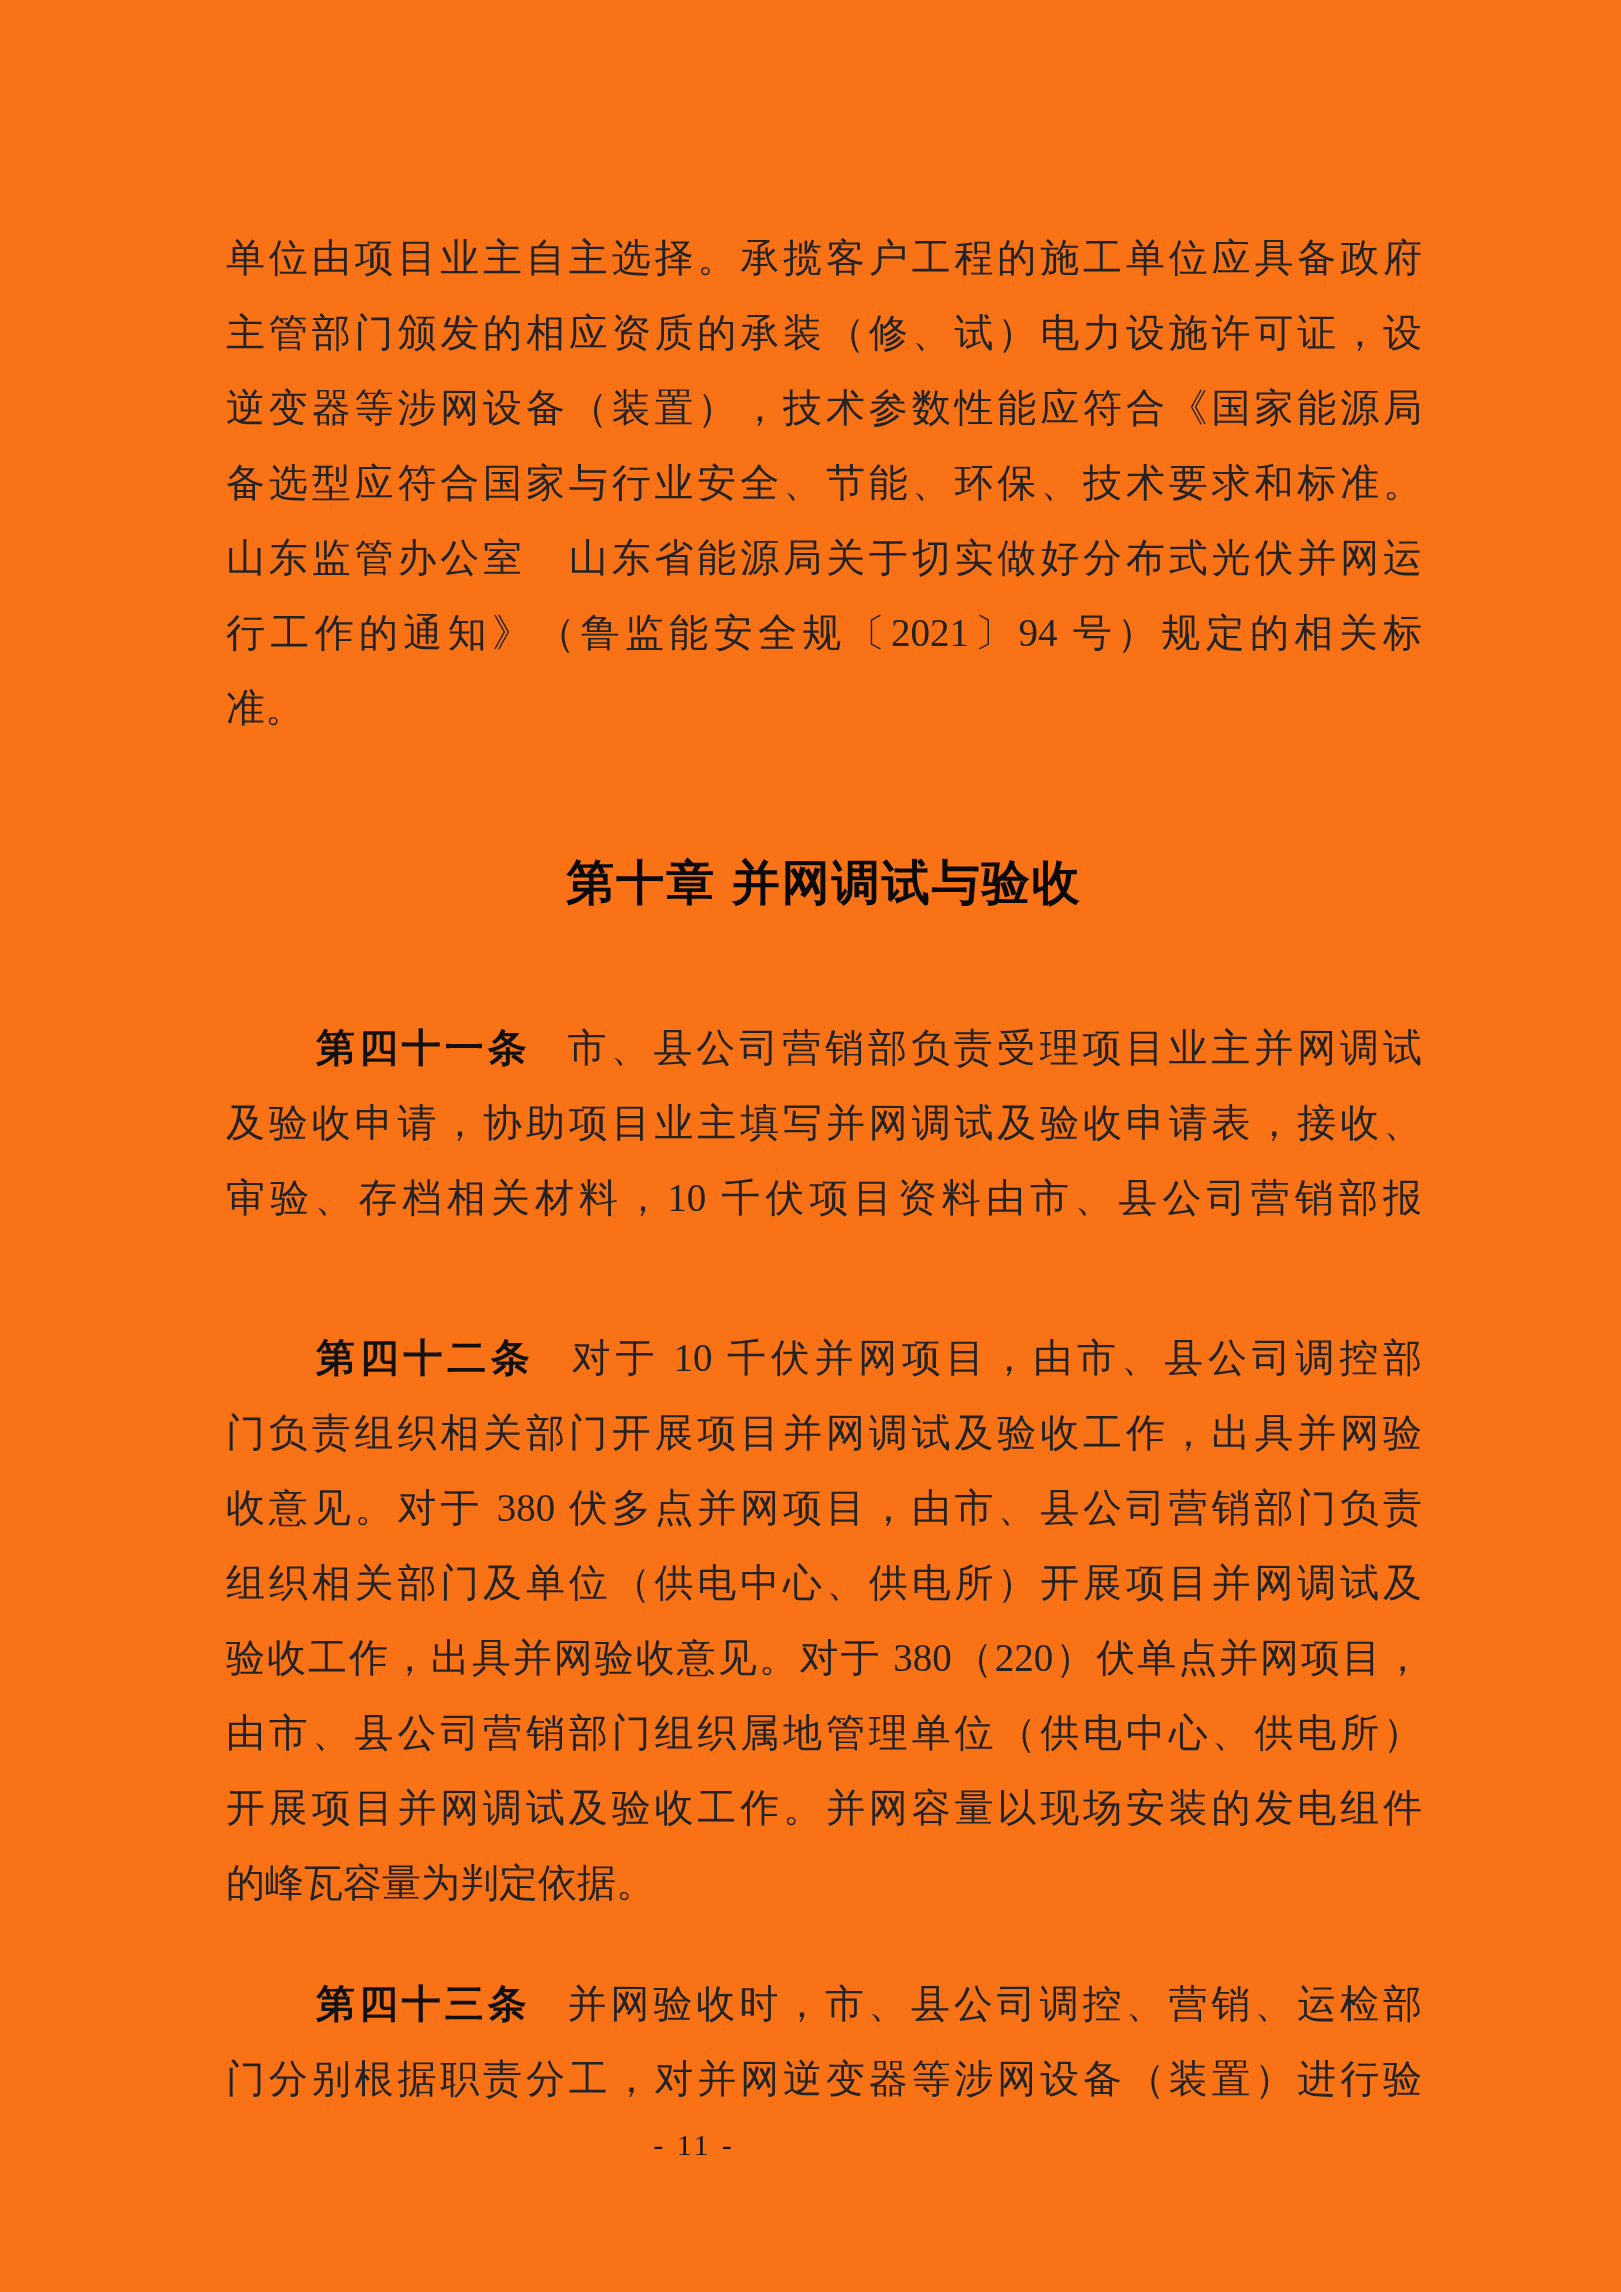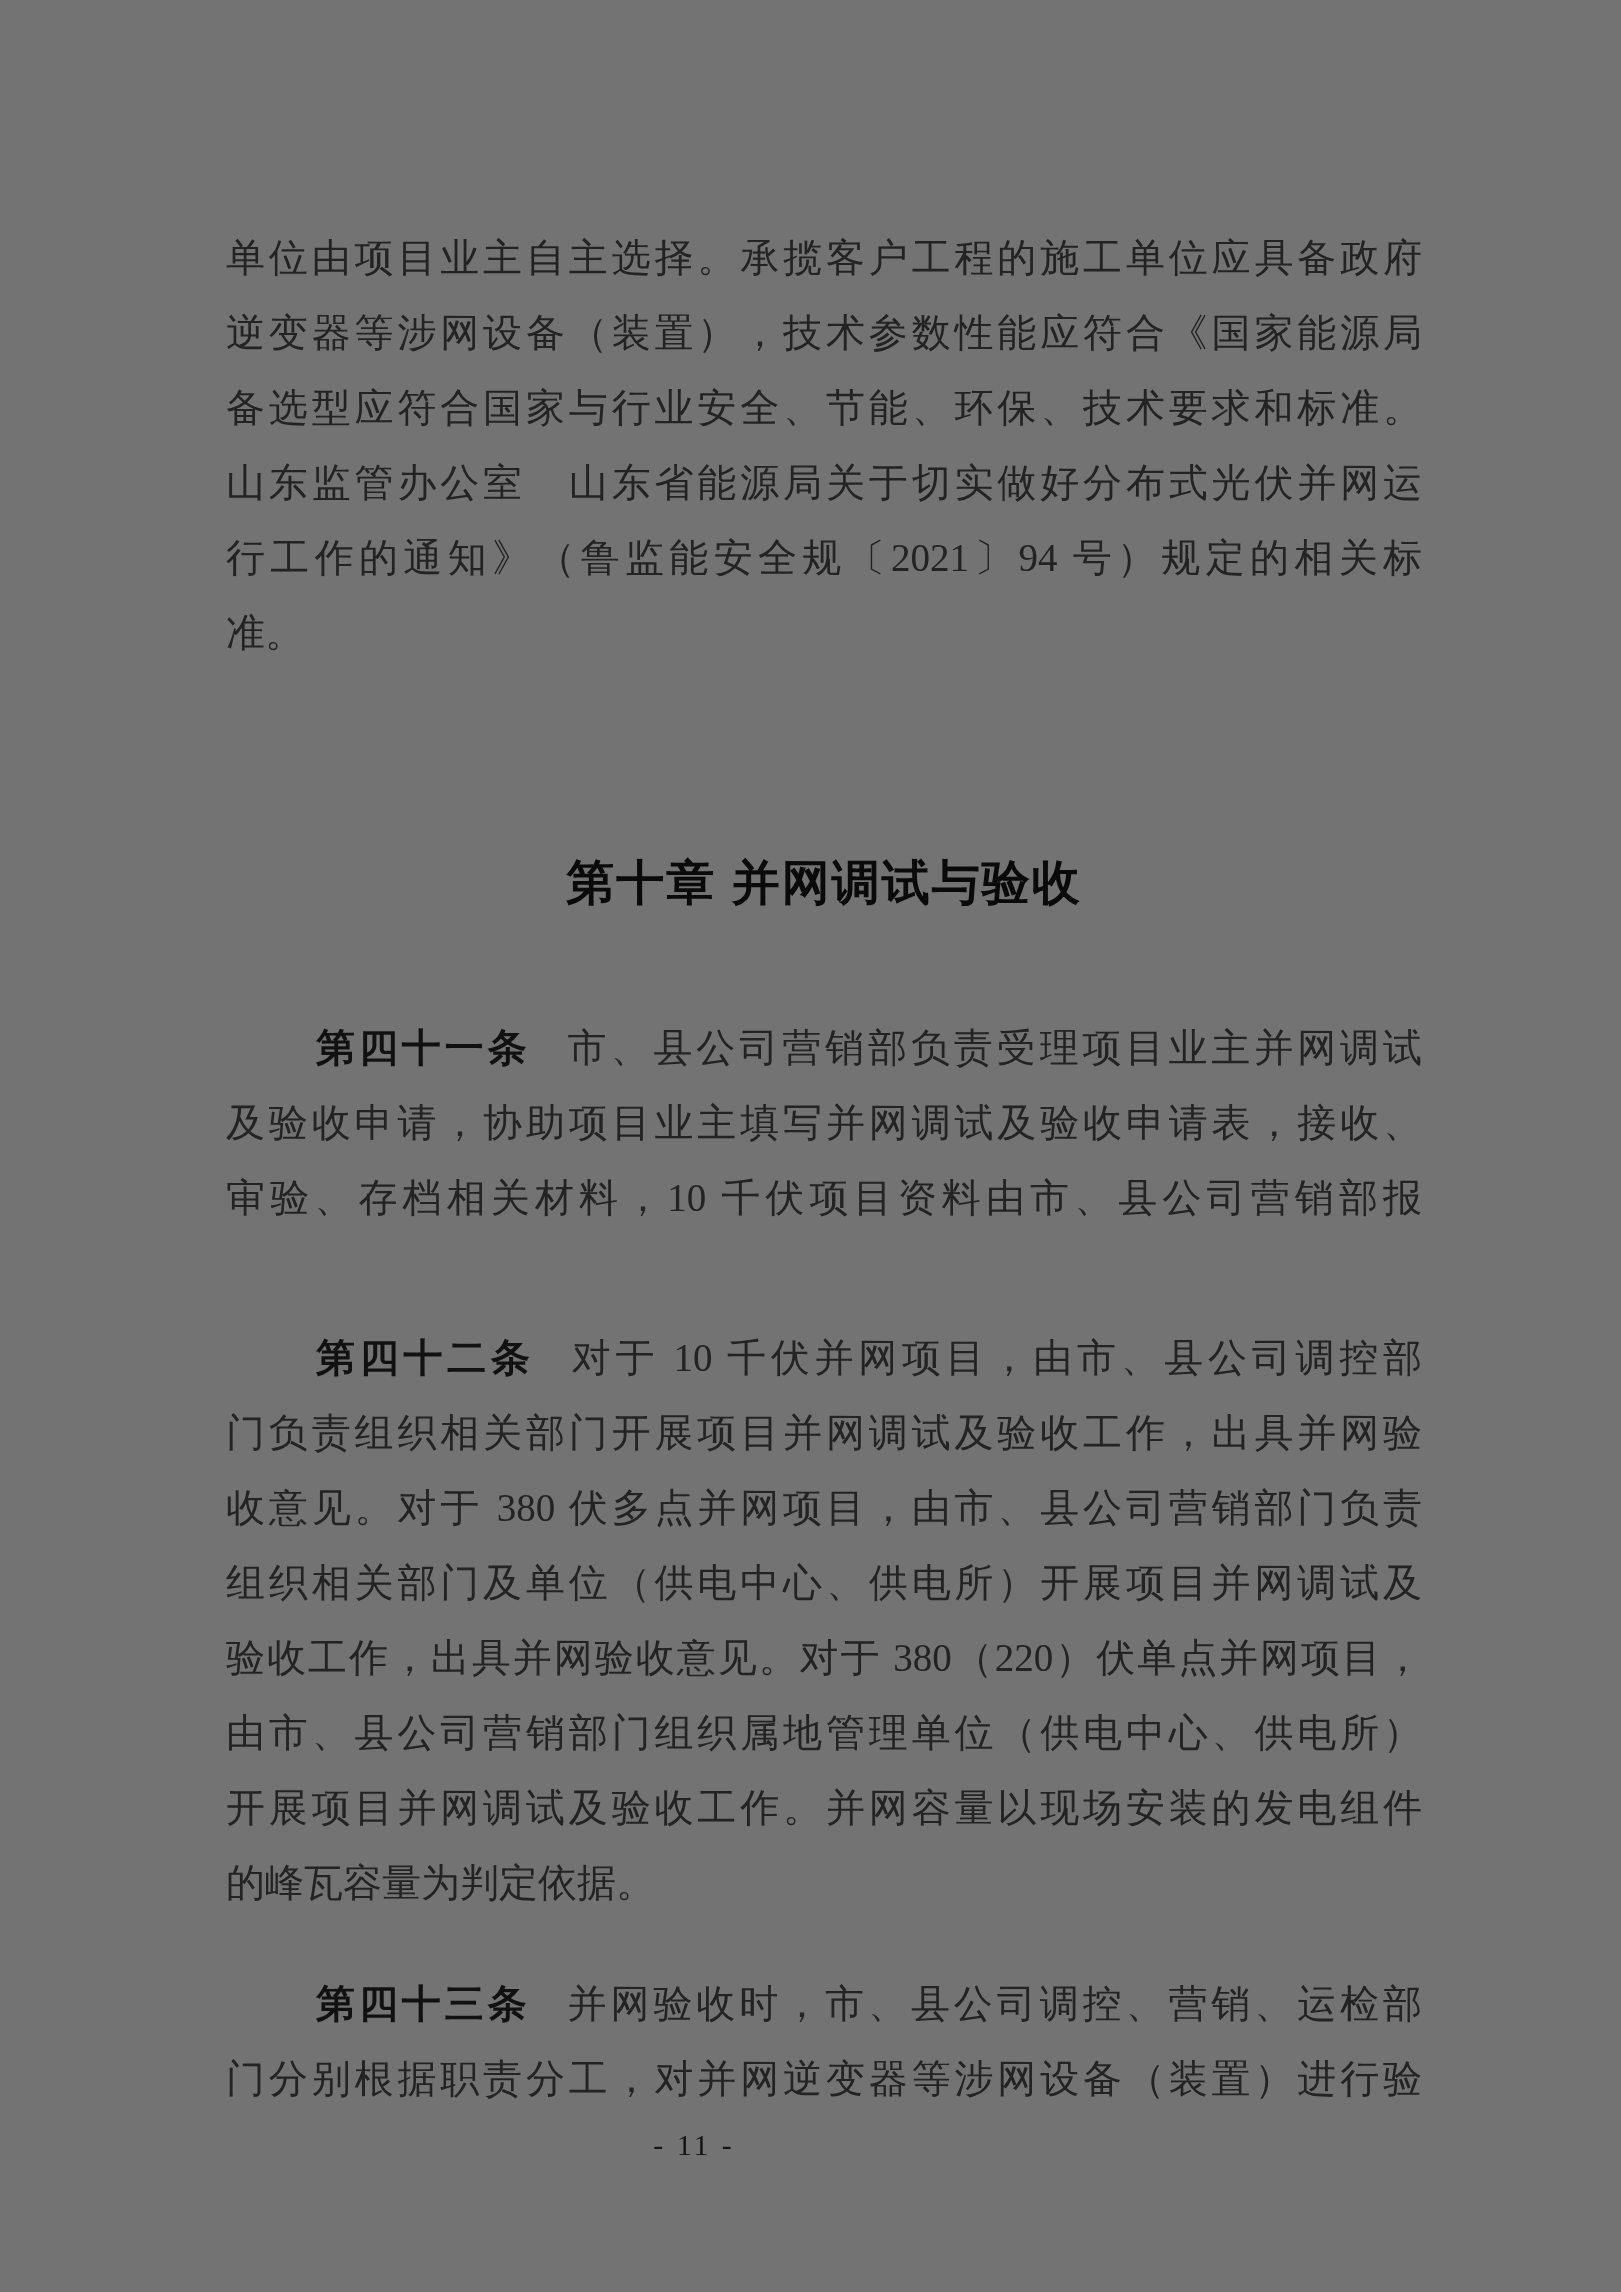--- a/index.html
+++ b/index.html
@@ -10,21 +10,21 @@
   body {
     width: 1621px;
     height: 2293px;
     font-family: "Liberation Serif", serif;
     color: #232323;
   }
   .sheet {
     position: relative;
     width: 1621px;
     height: 2293px;
-    background: #737373;
+    background: #f97316;
     overflow: hidden;
   }
   .textblock {
     position: absolute;
     left: 226px;
     width: 1196px;
   }
   .line {
     font-size: 39px;
     line-height: 75px;
@@ -73,20 +73,21 @@
     color: #141414;
   }
 </style>
 </head>
 <body>
 
 <div class="sheet">
 
   <section class="textblock" style="top:220px">
     <div class="line">单位由项目业主自主选择。承揽客户工程的施工单位应具备政府</div>
+    <div class="line">主管部门颁发的相应资质的承装（修、试）电力设施许可证，设</div>
     <div class="line">逆变器等涉网设备（装置），技术参数性能应符合《国家能源局</div>
     <div class="line">备选型应符合国家与行业安全、节能、环保、技术要求和标准。</div>
     <div class="line">山东监管办公室　山东省能源局关于切实做好分布式光伏并网运</div>
     <div class="line">行工作的通知》（鲁监能安全规〔2021〕94 号）规定的相关标</div>
     <div class="line lastline">准。</div>
   </section>
 
   <h1 class="chapter">第十章 并网调试与验收</h1>
 
   <section class="textblock" style="top:1010px">

